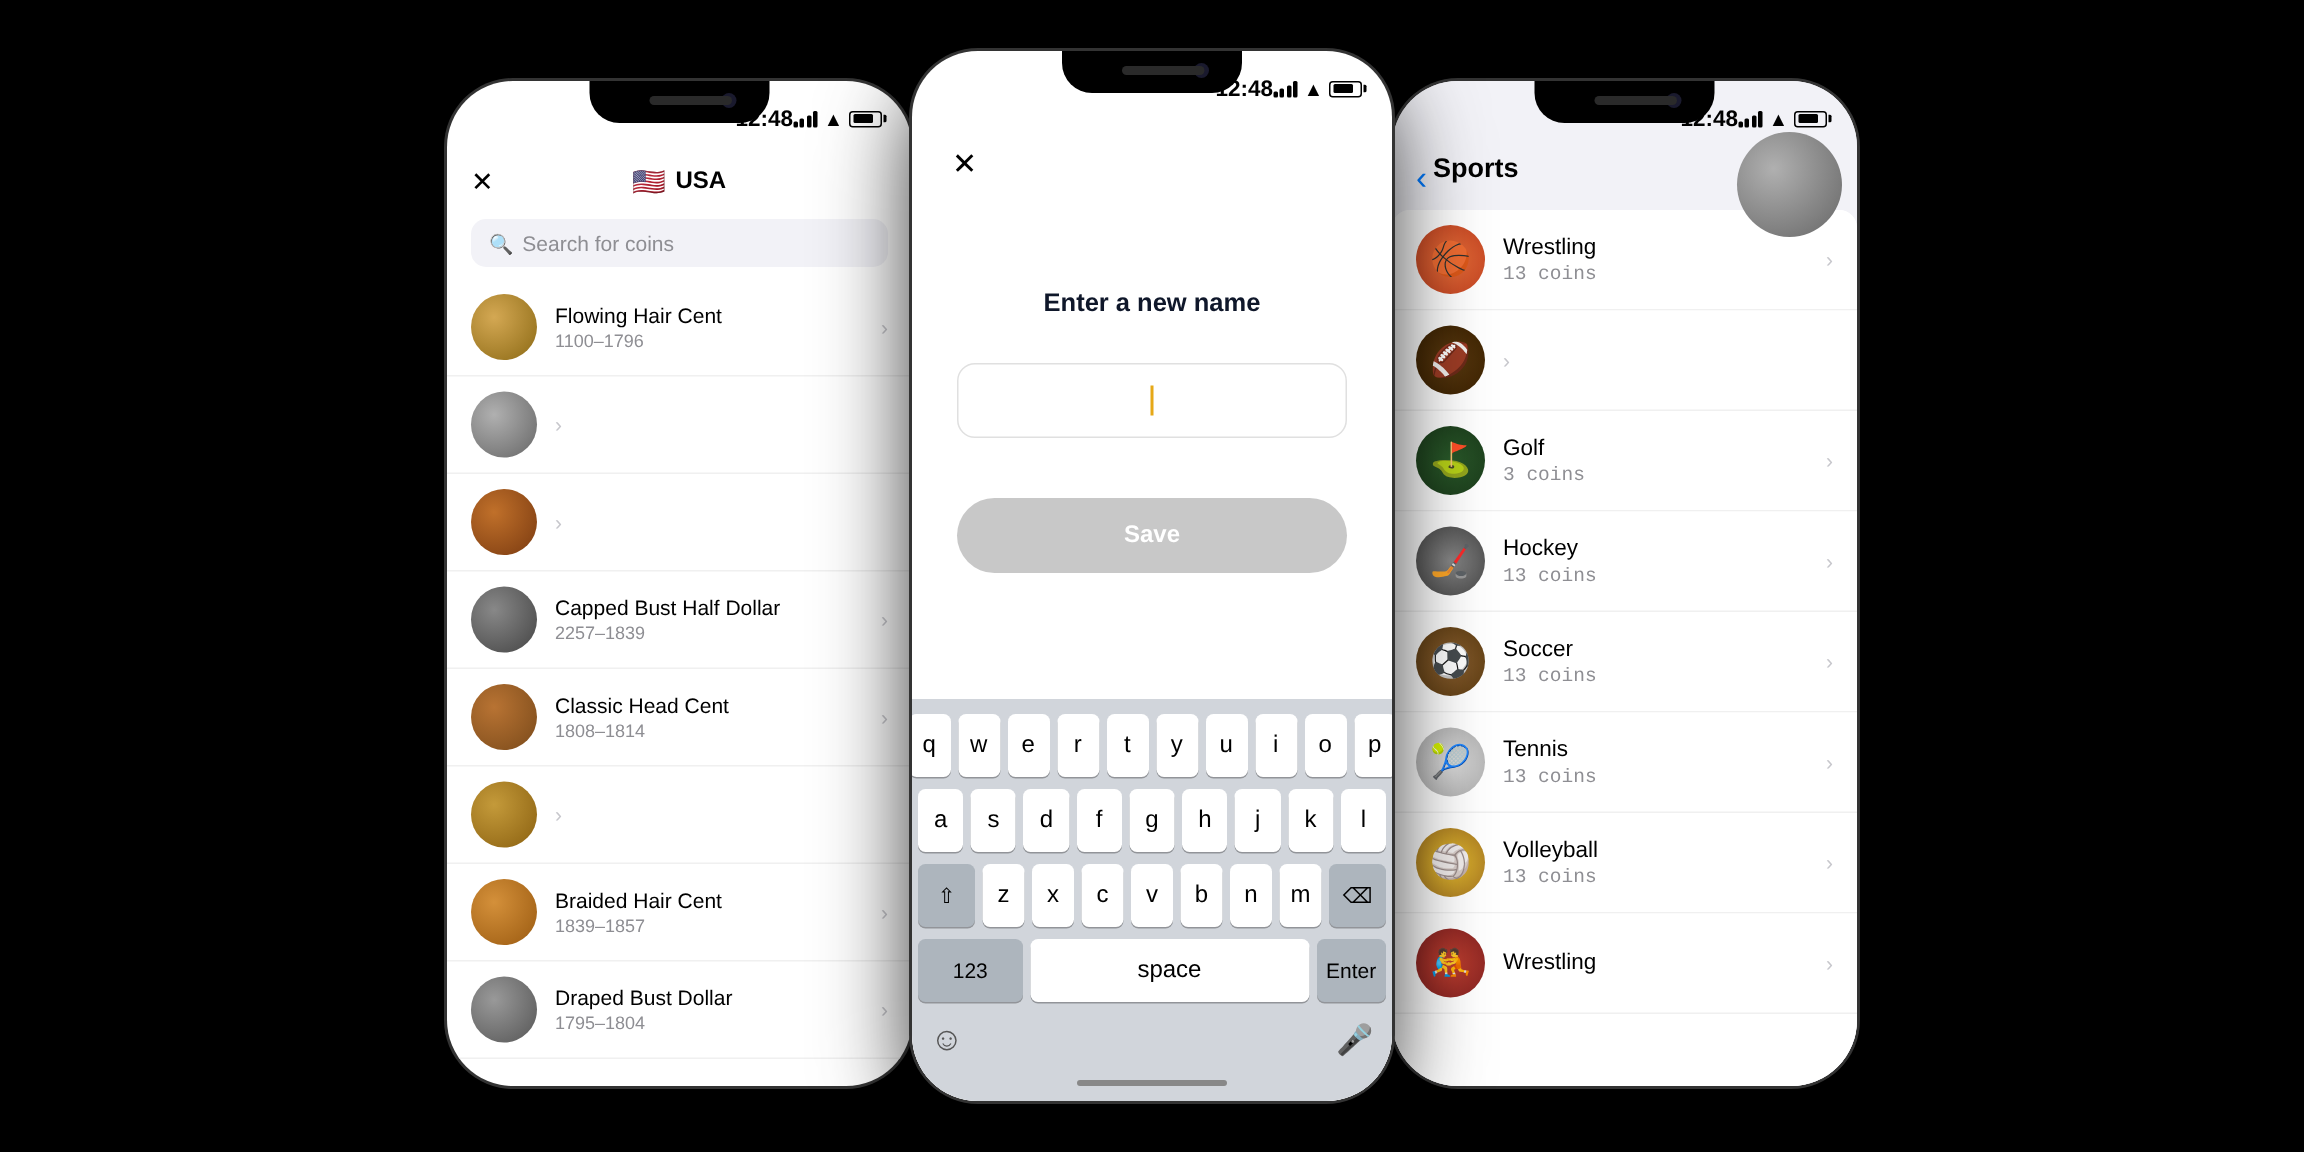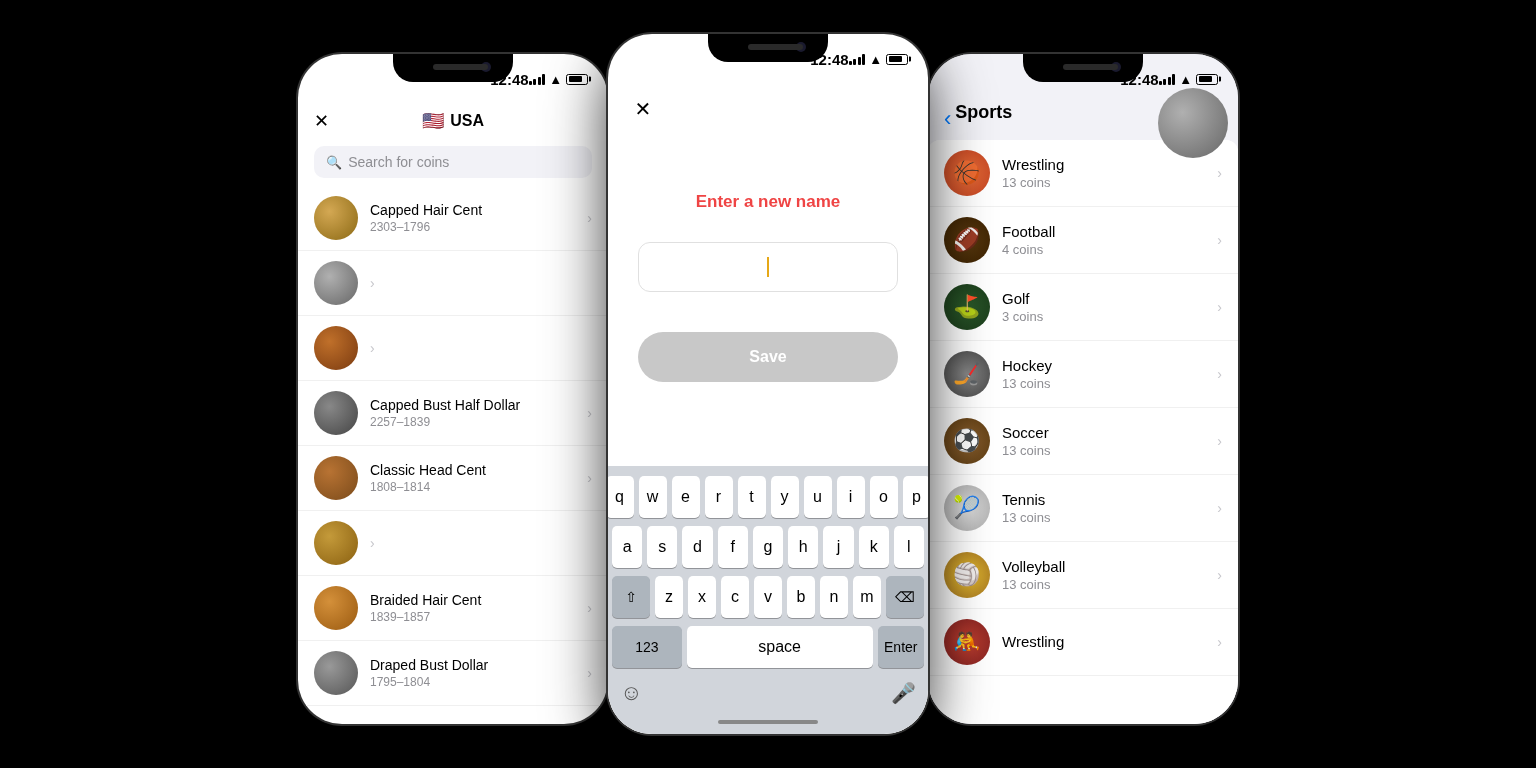--- a/index.html
+++ b/index.html
@@ -239,21 +239,21 @@
     .dialog-body {
       flex: 1;
       display: flex;
       flex-direction: column;
       align-items: center;
       padding: 60px 30px 20px;
     }
     .dialog-title {
       font-size: 17px;
       font-weight: 600;
-      color: #ef4444;
+      color: #0f172a;
       margin-bottom: 30px;
     }
     .dialog-input {
       width: 100%;
       border: 1.5px solid #e0e0e0;
       border-radius: 12px;
       padding: 14px 16px;
       font-size: 16px;
       outline: none;
       text-align: center;
@@ -391,21 +391,21 @@
       height: 46px;
       border-radius: 50%;
       flex-shrink: 0;
       display: flex;
       align-items: center;
       justify-content: center;
       font-size: 22px;
     }
     .sport-info { flex: 1; }
     .sport-name { font-size: 15px; font-weight: 500; color: #000; }
-    .sport-coins { font-size: 13px; color: #8e8e93; margin-top: 2px; }
+    .sport-coins { font-size: 13px; color: #8e8e93; margin-top: 2px; font-family: Liberation Mono, monospace; }
 
     
     .av-basketball { background: radial-gradient(circle, #e8703a, #c04020); }
     .av-football { background: radial-gradient(circle, #5a3a10, #3a2000); }
     .av-golf { background: radial-gradient(circle, #2a5a2a, #1a3a1a); }
     .av-hockey { background: radial-gradient(circle, #888, #444); }
     .av-soccer { background: radial-gradient(circle, #8b6030, #5a3a10); }
     .av-tennis { background: radial-gradient(circle, #ddd, #aaa); }
     .av-volleyball { background: radial-gradient(circle, #e8c030, #a07020); }
     .av-wrestling { background: radial-gradient(circle, #c04030, #802020); }
@@ -446,22 +446,22 @@
         </div>
       </div>
       <div class="search-bar">
         <span class="search-icon">🔍</span>
         <span class="search-text">Search for coins</span>
       </div>
       <div class="coin-list">
         <div class="coin-item">
           <div class="coin-avatar coin-flowing-hair-cent"></div>
           <div class="coin-info">
-            <div class="coin-name">Capped Hair Cent</div>
-            <div class="coin-date">2303–1796</div>
+            <div class="coin-name">Flowing Hair Cent</div>
+            <div class="coin-date">1100–1796</div>
           </div>
           <span class="chevron">›</span>
         </div>
         <div class="coin-item">
           <div class="coin-avatar coin-flowing-hair-dollar"></div>
           <span class="chevron">›</span>
         </div>
         <div class="coin-item">
           <div class="coin-avatar coin-draped-bust-cent"></div>
           <span class="chevron">›</span>
@@ -620,24 +620,20 @@
         <div class="sport-item">
           <div class="sport-avatar av-basketball">🏀</div>
           <div class="sport-info">
             <div class="sport-name">Wrestling</div>
             <div class="sport-coins">13 coins</div>
           </div>
           <span class="chevron">›</span>
         </div>
         <div class="sport-item">
           <div class="sport-avatar av-football">🏈</div>
-          <div class="sport-info">
-            <div class="sport-name">Football</div>
-            <div class="sport-coins">4 coins</div>
-          </div>
           <span class="chevron">›</span>
         </div>
         <div class="sport-item">
           <div class="sport-avatar av-golf">⛳</div>
           <div class="sport-info">
             <div class="sport-name">Golf</div>
             <div class="sport-coins">3 coins</div>
           </div>
           <span class="chevron">›</span>
         </div>

